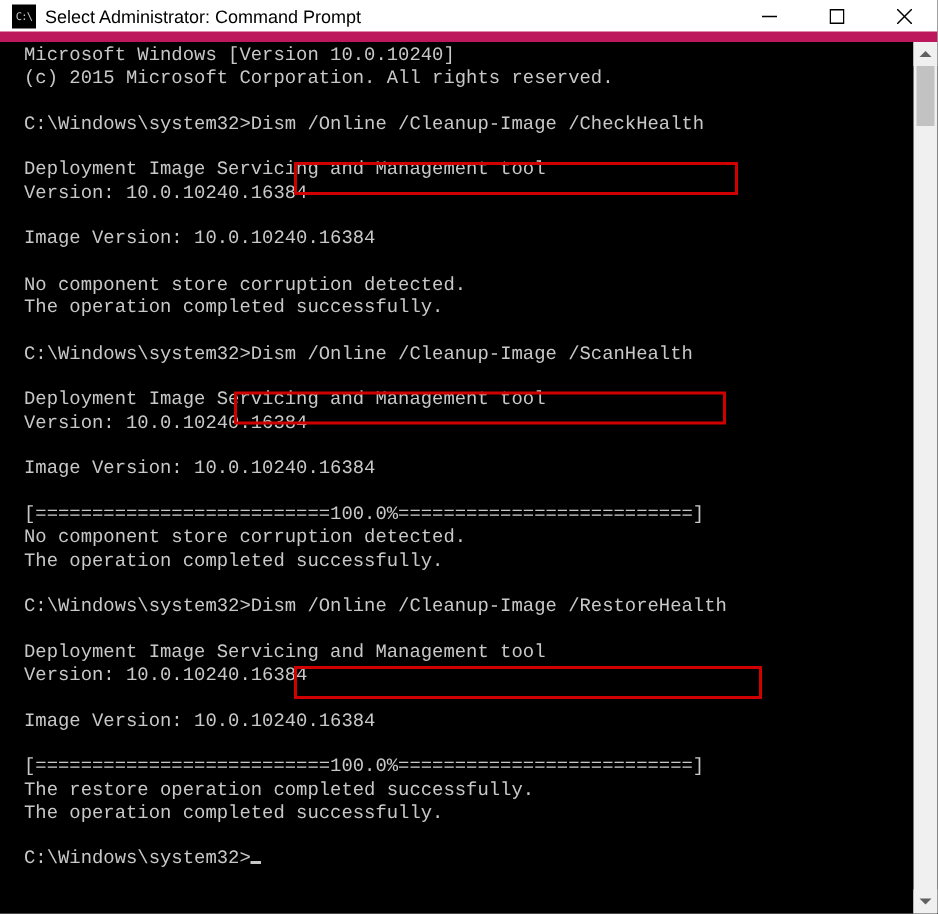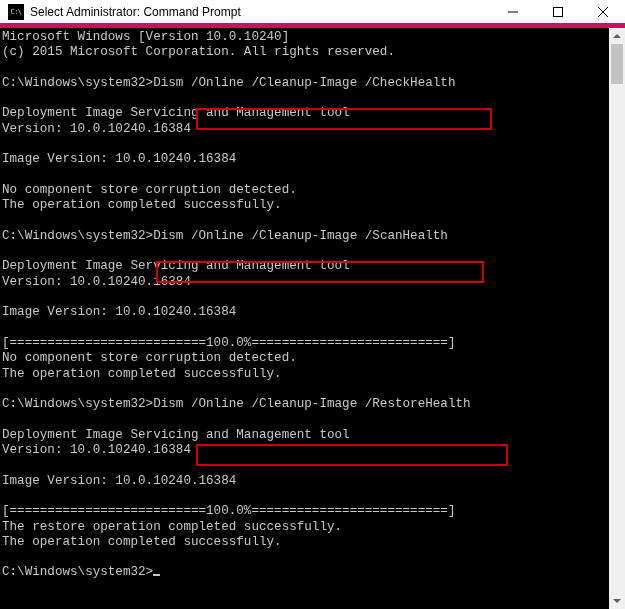--- a/index.html
+++ b/index.html
@@ -8,21 +8,21 @@
       height: 609px;
       background: #fff;
       font-family: 'Segoe UI', Tahoma, sans-serif;
       overflow: hidden;
     }
     .titlebar {
       height: 28px;
       background: #fff;
       display: flex;
       align-items: center;
-      border-bottom: 5px solid #be185d;
+      border-bottom: 7px solid #be185d;
       user-select: none;
     }
     .titlebar-icon {
       width: 16px;
       height: 16px;
       margin: 0 6px 0 8px;
       background: #000;
       display: inline-flex;
       align-items: center;
       justify-content: center;
@@ -61,21 +61,21 @@
     .console {
       position: absolute;
       left: 0; top: 0;
       width: 609px;
       height: 581px;
       background: #000;
       color: #c8c8c8;
       font-family: Consolas, 'Courier New', monospace;
       font-size: 12.6px;
       line-height: 15.3px;
-      padding: 2px 0 0 2px;
+      padding: 2px 0 0 16px;
       white-space: pre;
       overflow: hidden;
     }
     .scrollbar {
       position: absolute;
       right: 0; top: 0;
       width: 16px;
       height: 581px;
       background: #f0f0f0;
     }

